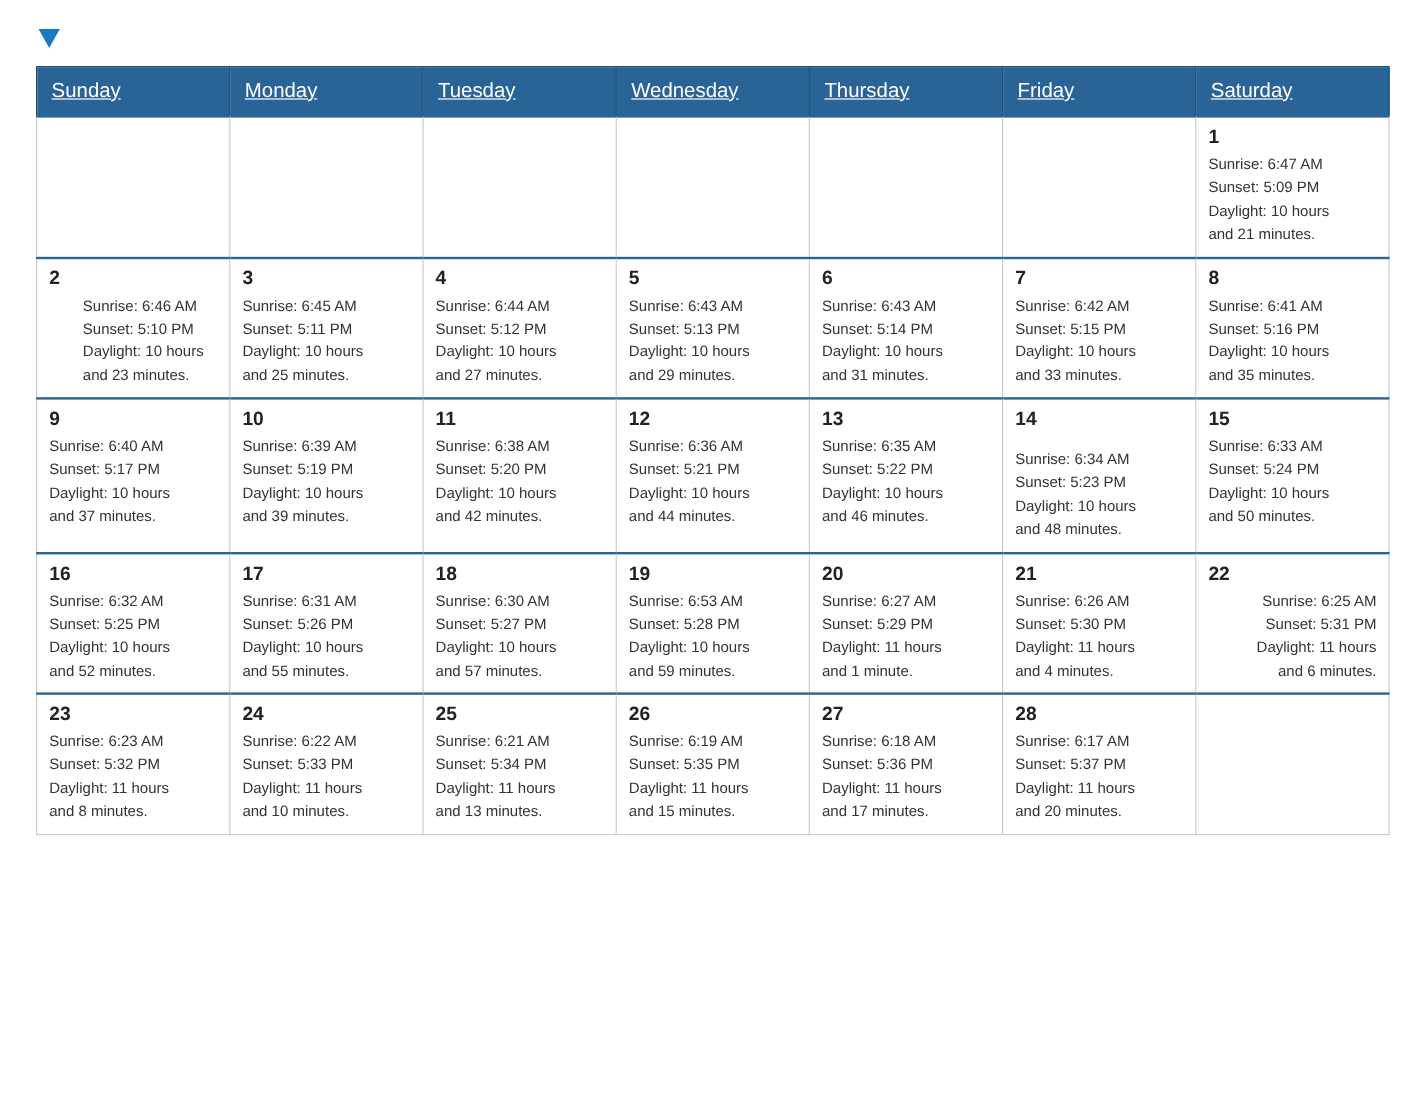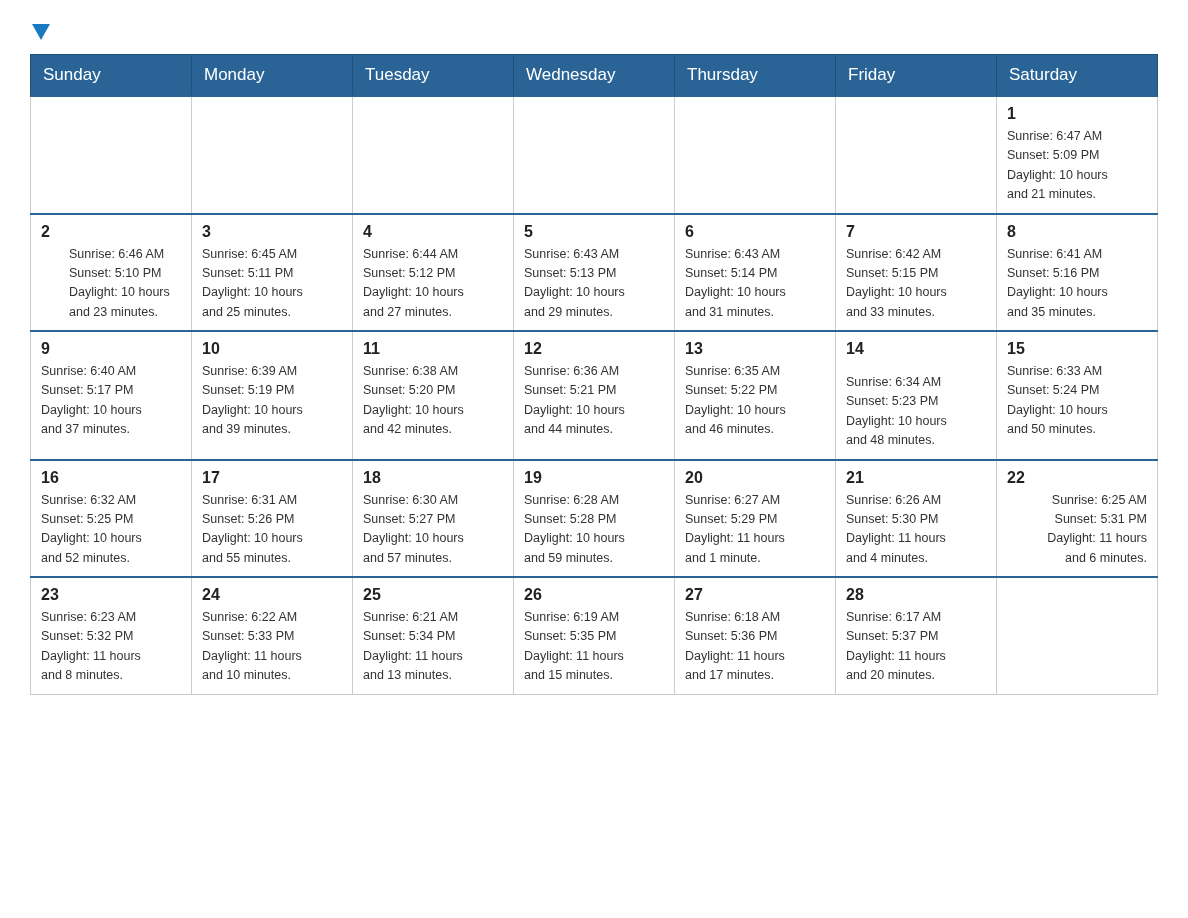--- a/index.html
+++ b/index.html
@@ -36,20 +36,21 @@
       border: 1px solid #aaa;
     }
     .calendar th {
       background-color: #2a6496;
       color: #fff;
       text-align: left;
       padding: 10px 12px;
       font-size: 17px;
       font-weight: normal;
       border: 1px solid #1e5276;
+      text-decoration: underline;
     }
     .calendar td {
       vertical-align: top;
       padding: 8px 10px;
       border: 1px solid #ccc;
       width: calc(100% / 7);
       min-height: 100px;
       background: #fff;
       font-size: 13px;
       color: #333;
@@ -252,21 +253,21 @@
         </td>
         <td>
           <span class="day-number">18</span>
           <div class="day-info" style="white-space: pre-line;">Sunrise: 6:30 AM
 Sunset: 5:27 PM
 Daylight: 10 hours
 and 57 minutes.</div>
         </td>
         <td>
           <span class="day-number">19</span>
-          <div class="day-info" style="white-space: pre-line;">Sunrise: 6:28 AM
+          <div class="day-info" style="white-space: pre-line;">Sunrise: 6:53 AM
 Sunset: 5:28 PM
 Daylight: 10 hours
 and 59 minutes.</div>
         </td>
         <td>
           <span class="day-number">20</span>
           <div class="day-info" style="white-space: pre-line;">Sunrise: 6:27 AM
 Sunset: 5:29 PM
 Daylight: 11 hours
 and 1 minute.</div>

